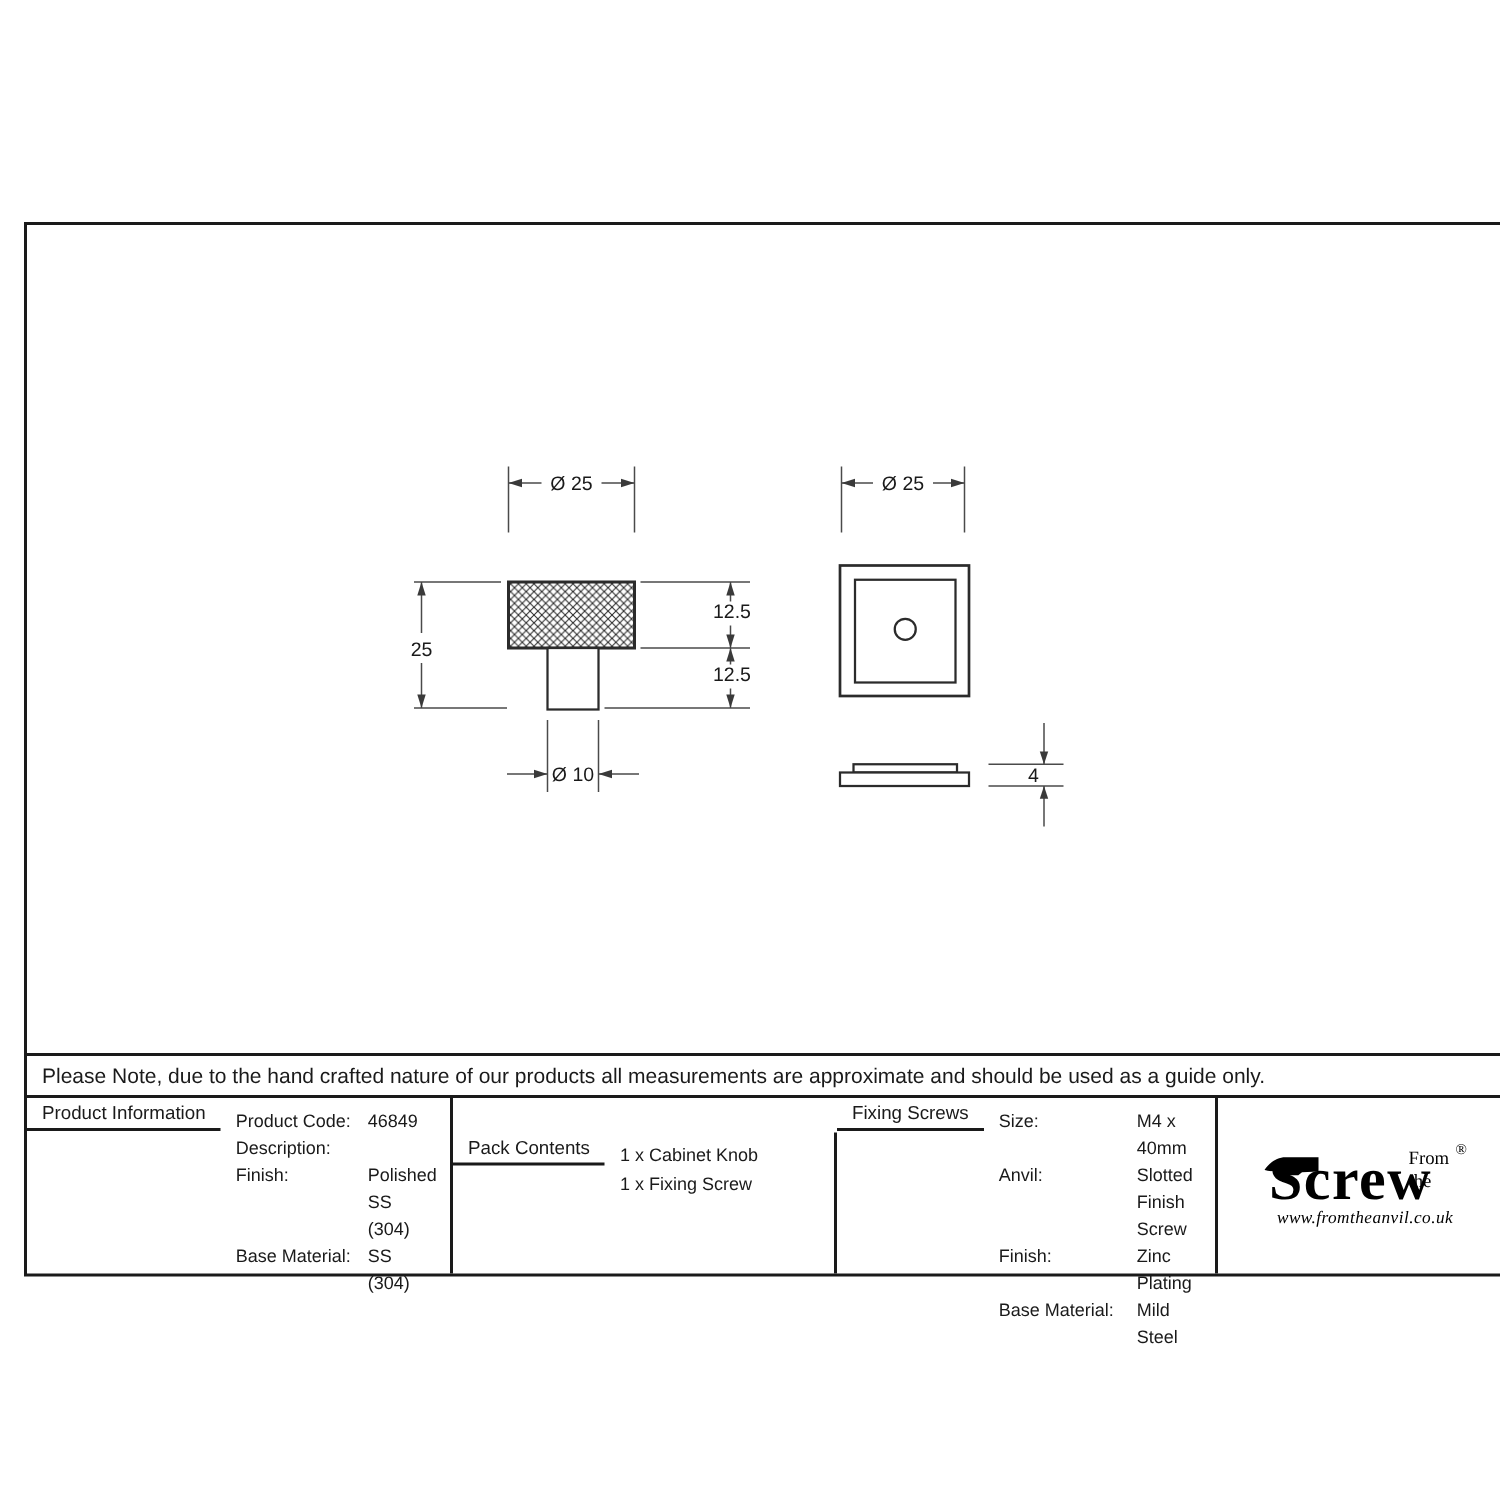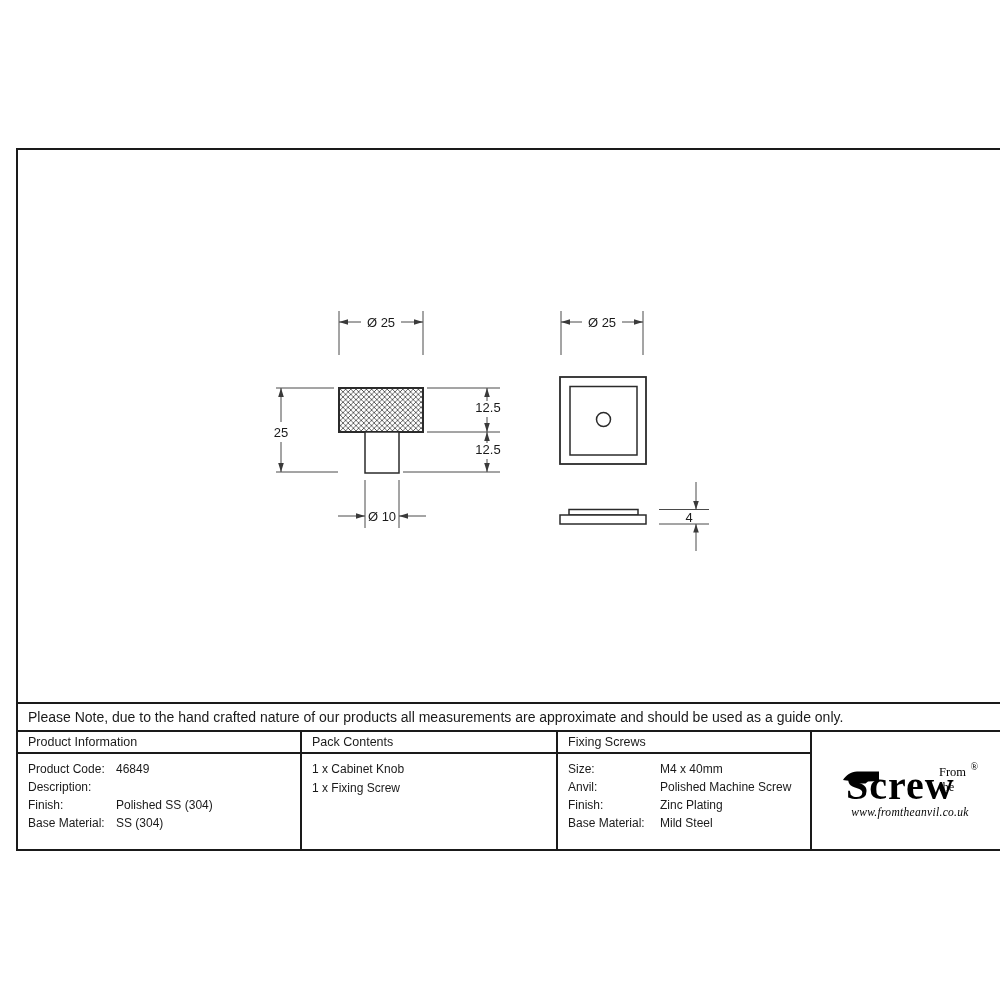--- a/index.html
+++ b/index.html
@@ -12,23 +12,23 @@
     position:absolute; left:16px; top:148px; width:994px; height:703px;
     border:2px solid #1a1a1a; display:flex; flex-direction:column; background:#fff;
   }
   .drawing-area { height:554px; border-bottom:2px solid #1a1a1a; position:relative; overflow:hidden; }
   .drawing-area svg { display:block; }
   .note-bar {
     height:28px; border-bottom:2px solid #1a1a1a;
     display:flex; align-items:center; padding:0 10px; font-size:14px;
   }
   .spec-table { flex:1; display:flex; min-height:0; }
-  .col { display:flex; flex-direction:column; min-width:0; }
+  .col { display:flex; min-width:0; }
   .col-1 { width:284px; border-right:2px solid #1a1a1a; }
-  .col-2 { width:256px; border-right:2px solid #1a1a1a; }
+  .col-2 { width:256px; border-right:2px solid #1a1a1a;margin-top:23px; }
   .col-3 { width:254px; border-right:2px solid #1a1a1a; }
   .col-4 { flex:1; display:flex; align-items:center; justify-content:center; }
   .col-header {
     height:22px; border-bottom:2px solid #1a1a1a; flex:none;
     display:flex; align-items:center; padding:0 10px; font-size:12.5px;
   }
   .col-body { padding:6px 10px 0 10px; font-size:12px; line-height:18px; }
   .kv { display:flex; }
   .kv .k1 { width:88px; flex:none; }
   .kv .k3 { width:92px; flex:none; }
@@ -198,21 +198,21 @@
 
     <div class="col col-3">
       <div class="col-header">Fixing Screws</div>
       <div class="col-body">
         <div class="kv">
           <span class="k3">Size:</span>
           <span class="v">M4 x 40mm</span>
         </div>
         <div class="kv">
           <span class="k3">Anvil:</span>
-          <span class="v">Polished Machine Screw</span>
+          <span class="v">Slotted Finish Screw</span>
         </div>
         <div class="kv">
           <span class="k3">Finish:</span>
           <span class="v">Zinc Plating</span>
         </div>
         <div class="kv">
           <span class="k3">Base Material:</span>
           <span class="v">Mild Steel</span>
         </div>
       </div>

